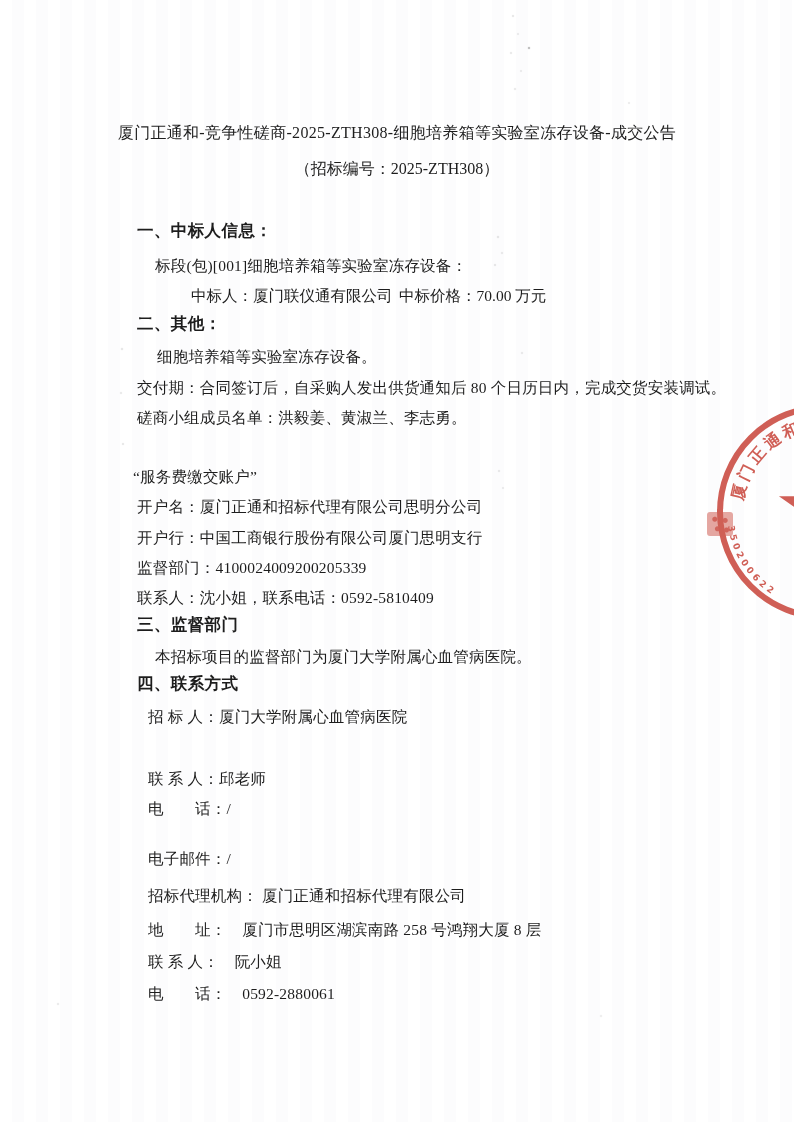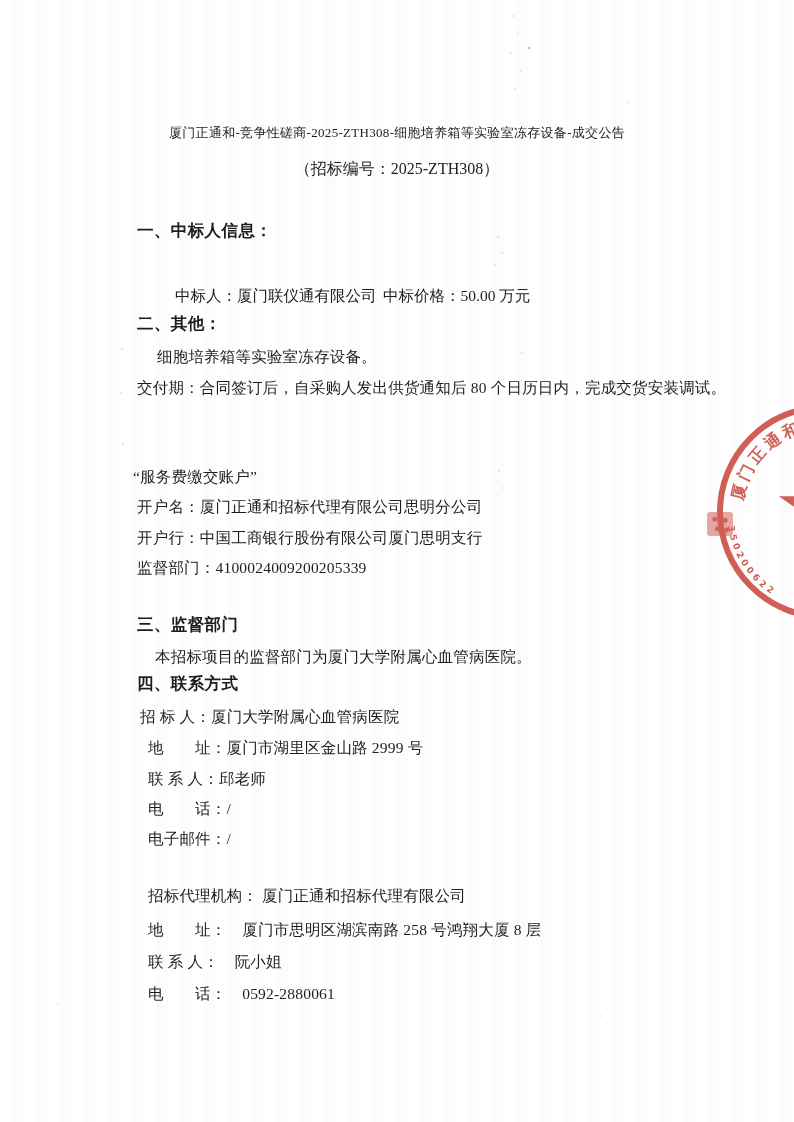--- a/index.html
+++ b/index.html
@@ -8,29 +8,29 @@
     width:794px;height:1122px;
     margin:0 auto;
     background:#ffffff;
     background-image:repeating-linear-gradient(90deg,#ffffff 0 12px,#fcfcfd 12px 24px);
     overflow:hidden;
     font-family:"Liberation Serif","DejaVu Serif",serif;
     color:#1d1d1d;
   }
   
   .title-wrap{position:absolute;left:0;right:0;top:122px;text-align:center;}
-  .doc-title{font-size:13px;line-height:22px;font-weight:normal;letter-spacing:.3px;}
+  .doc-title{font-size:16px;line-height:22px;font-weight:normal;letter-spacing:.3px;}
   .doc-subtitle{position:absolute;left:0;right:0;top:158px;text-align:center;font-size:16px;line-height:22px;}
   
   .col{position:absolute;left:137px;top:0;width:600px;height:1122px;}
   .ln{position:absolute;left:0;font-size:15.5px;line-height:22px;white-space:pre;letter-spacing:.2px;}
   .hd{font-weight:bold;font-size:16.5px;letter-spacing:.4px;}
   .ind18{left:18px;}
   .ind20{left:20px;}
-  .winner-row{position:absolute;left:0;top:285px;width:560px;height:22px;}
+  .winner-row{position:absolute;left:16px;top:285px;width:560px;height:22px;}
   .winner-row .w-name{position:absolute;left:38px;top:0;font-size:15.5px;line-height:22px;white-space:pre;}
   .winner-row .w-price{position:absolute;left:246px;top:0;font-size:15.5px;line-height:22px;white-space:pre;}
   
   .seal{
     position:absolute;left:717px;top:404px;width:216px;height:216px;
     color:#cb4e44;filter:blur(.45px);opacity:.9;z-index:5;
   }
   .seal-ring{
     position:absolute;left:0;top:0;width:204px;height:204px;
     border:6px solid #cb4e44;border-radius:50%;
@@ -92,42 +92,44 @@
   <div class="scan-noise"></div>
 
   <div class="title-wrap">
     <div class="doc-title">厦门正通和-竞争性磋商-2025-ZTH308-细胞培养箱等实验室冻存设备-成交公告</div>
   </div>
   <div class="doc-subtitle">（招标编号：2025-ZTH308）</div>
 
   <div class="col">
 
     <div class="ln hd" style="top:220px">一、中标人信息：</div>
+    <div class="ln ind18" style="top:255px">标段(包)[001]细胞培养箱等实验室冻存设备：</div>
     <div class="winner-row">
       <span class="w-name">中标人：厦门联仪通有限公司</span>
-      <span class="w-price">中标价格：50.00 万元</span>
+      <span class="w-price">中标价格：70.00 万元</span>
     </div>
 
     <div class="ln hd" style="top:313px">二、其他：</div>
     <div class="ln ind20" style="top:346px">细胞培养箱等实验室冻存设备。</div>
     <div class="ln" style="top:377px">交付期：合同签订后，自采购人发出供货通知后 80 个日历日内，完成交货安装调试。</div>
+    <div class="ln" style="top:407px">磋商小组成员名单：洪毅姜、黄淑兰、李志勇。</div>
     <div class="ln" style="top:466px;left:-4px">“服务费缴交账户”</div>
     <div class="ln" style="top:527px">开户行：中国工商银行股份有限公司厦门思明支行</div>
     <div class="ln" style="top:496px">开户名：厦门正通和招标代理有限公司思明分公司</div>
     <div class="ln" style="top:557px">监督部门：4100024009200205339</div>
+    <div class="ln" style="top:587px">联系人：沈小姐，联系电话：0592-5810409</div>
 
     <div class="ln hd" style="top:614px">三、监督部门</div>
     <div class="ln ind18" style="top:646px">本招标项目的监督部门为厦门大学附属心血管病医院。</div>
 
     <div class="ln hd" style="top:673px">四、联系方式</div>
-    <div class="ln" style="top:706px;left:3px">招 标 人：厦门大学附属心血管病医院</div>
-    <div class="ln" style="top:737px;left:11px">地　　址：厦门市湖里区金山路 2999 号</div>
+    <div class="ln" style="top:706px;left:11px">招 标 人：厦门大学附属心血管病医院</div>
     <div class="ln" style="top:768px;left:11px">联 系 人：邱老师</div>
     <div class="ln" style="top:798px;left:11px">电　　话：/</div>
-    <div class="ln" style="top:828px;left:11px">电子邮件：/</div>
+    <div class="ln" style="top:848px;left:11px">电子邮件：/</div>
 
     <div class="ln" style="top:885px;left:11px">招标代理机构： 厦门正通和招标代理有限公司</div>
     <div class="ln" style="top:919px;left:11px">地　　址：　厦门市思明区湖滨南路 258 号鸿翔大厦 8 层</div>
     <div class="ln" style="top:951px;left:11px">联 系 人：　阮小姐</div>
     <div class="ln" style="top:983px;left:11px">电　　话：　0592-2880061</div>
   </div>
 
   <div class="seal">
     <div class="seal-ring"></div>
     <div class="seal-star"></div>

